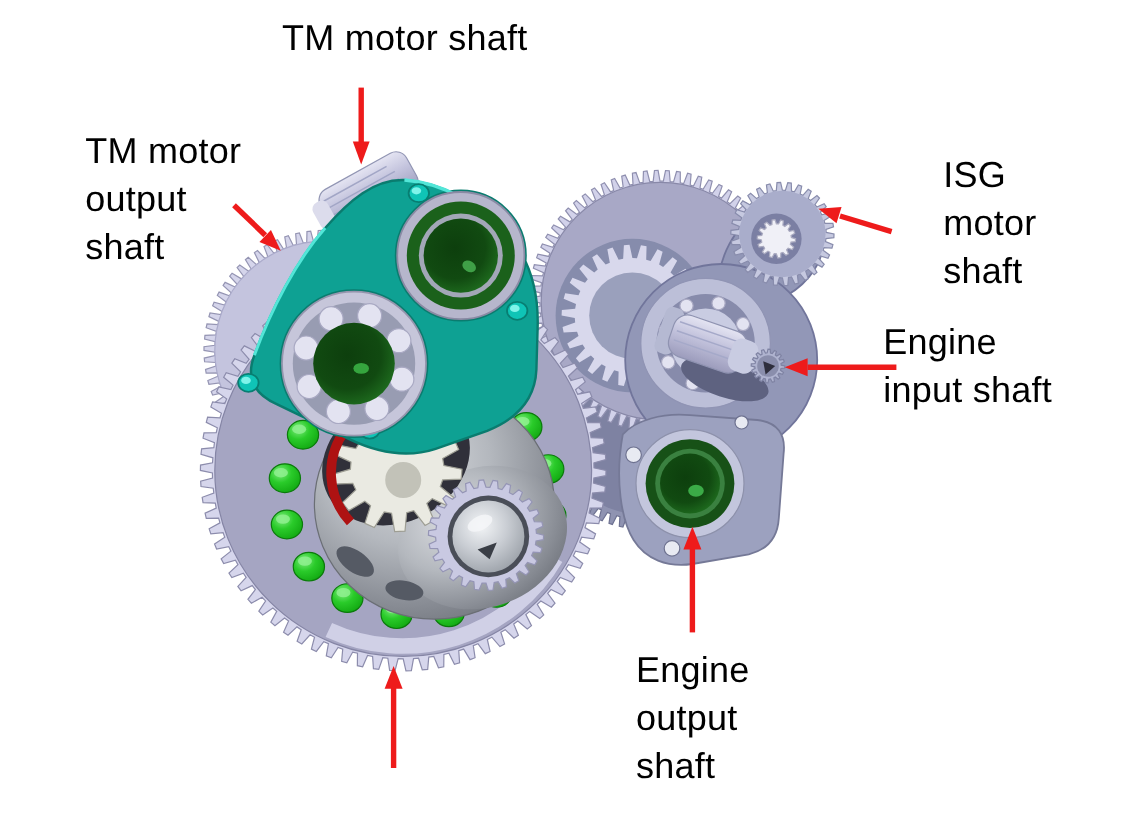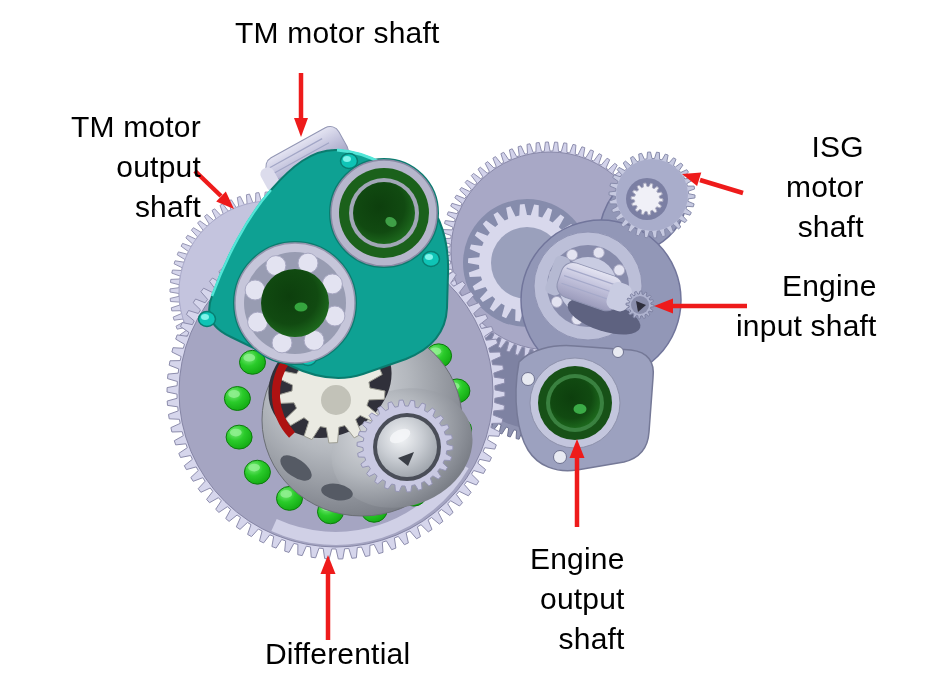--- a/index.html
+++ b/index.html
@@ -1,18 +1,18 @@
 <!DOCTYPE html>
 <html><head>
 <meta charset="utf-8">
 <style>
   html,body{margin:0;padding:0;background:#fff;}
   .canvas{
     position:relative;width:940px;height:682px;background:#ffffff;
-    font-family:"Liberation Sans",sans-serif;overflow:hidden;text-align:right;
+    font-family:"Liberation Sans",sans-serif;overflow:hidden;
   }
   .canvas svg{position:absolute;left:0;top:0;}
   .label{
     position:absolute;color:var(--c-text,#000);font-size:30px;line-height:40px;
     white-space:pre-line;letter-spacing:0.2px;
   }
 </style>
 </head>
 <body>
 
@@ -276,14 +276,13 @@
 output
 shaft</div>
   <div class="label" style="left:754px;top:127px;margin-left:32px;">ISG
 motor
 shaft</div>
   <div class="label" style="left:736px;top:266px;">Engine
 input shaft</div>
   <div class="label" style="left:530px;top:539px;">Engine
 output
 shaft</div>
-  <div class="label" style="left:265px;top:634px;">Differential</div>
 </div>
 
 </body></html>

